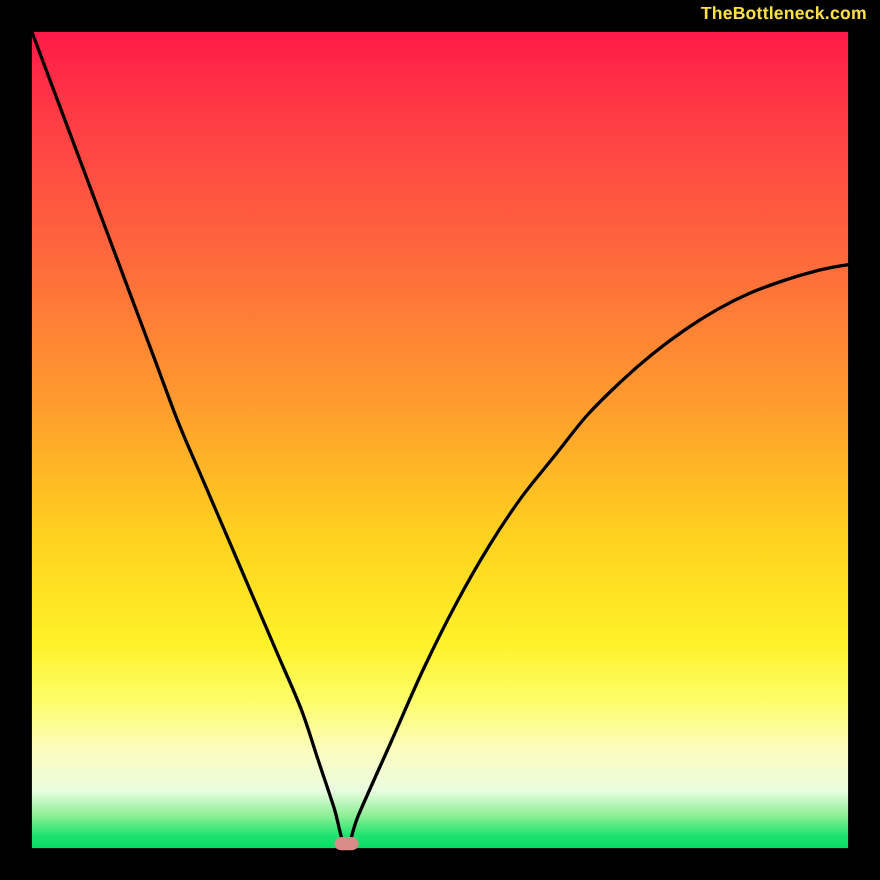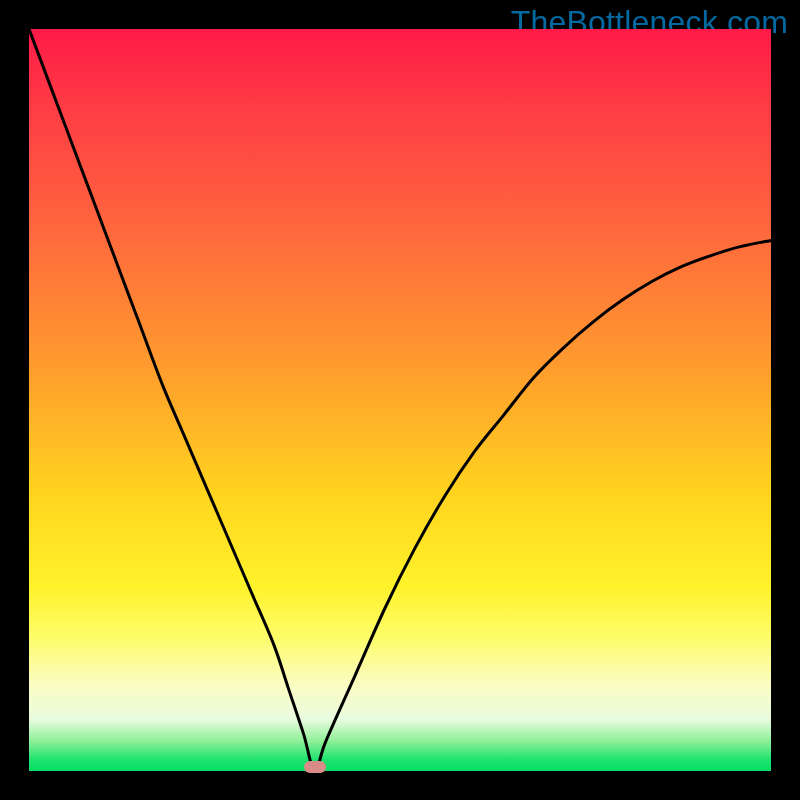--- a/index.html
+++ b/index.html
@@ -47,23 +47,23 @@
     left: 0;
     top: 0;
     width: 742px;
     height: 742px;
     overflow: visible;
   }
   .watermark {
     position: absolute;
     top: 4px;
     right: 12px;
-    color: #0369a1;
-    font-size: 32px;
-    font-weight: 400;
+    color: #fde047;
+    font-size: 16px;
+    font-weight: 700;
     letter-spacing: 0.2px;
     user-select: none;
   }
   .marker {
     position: absolute;
     width: 22px;
     height: 12px;
     border-radius: 6px;
     background: #d98b87;
     transform: translate(-50%, -50%);

